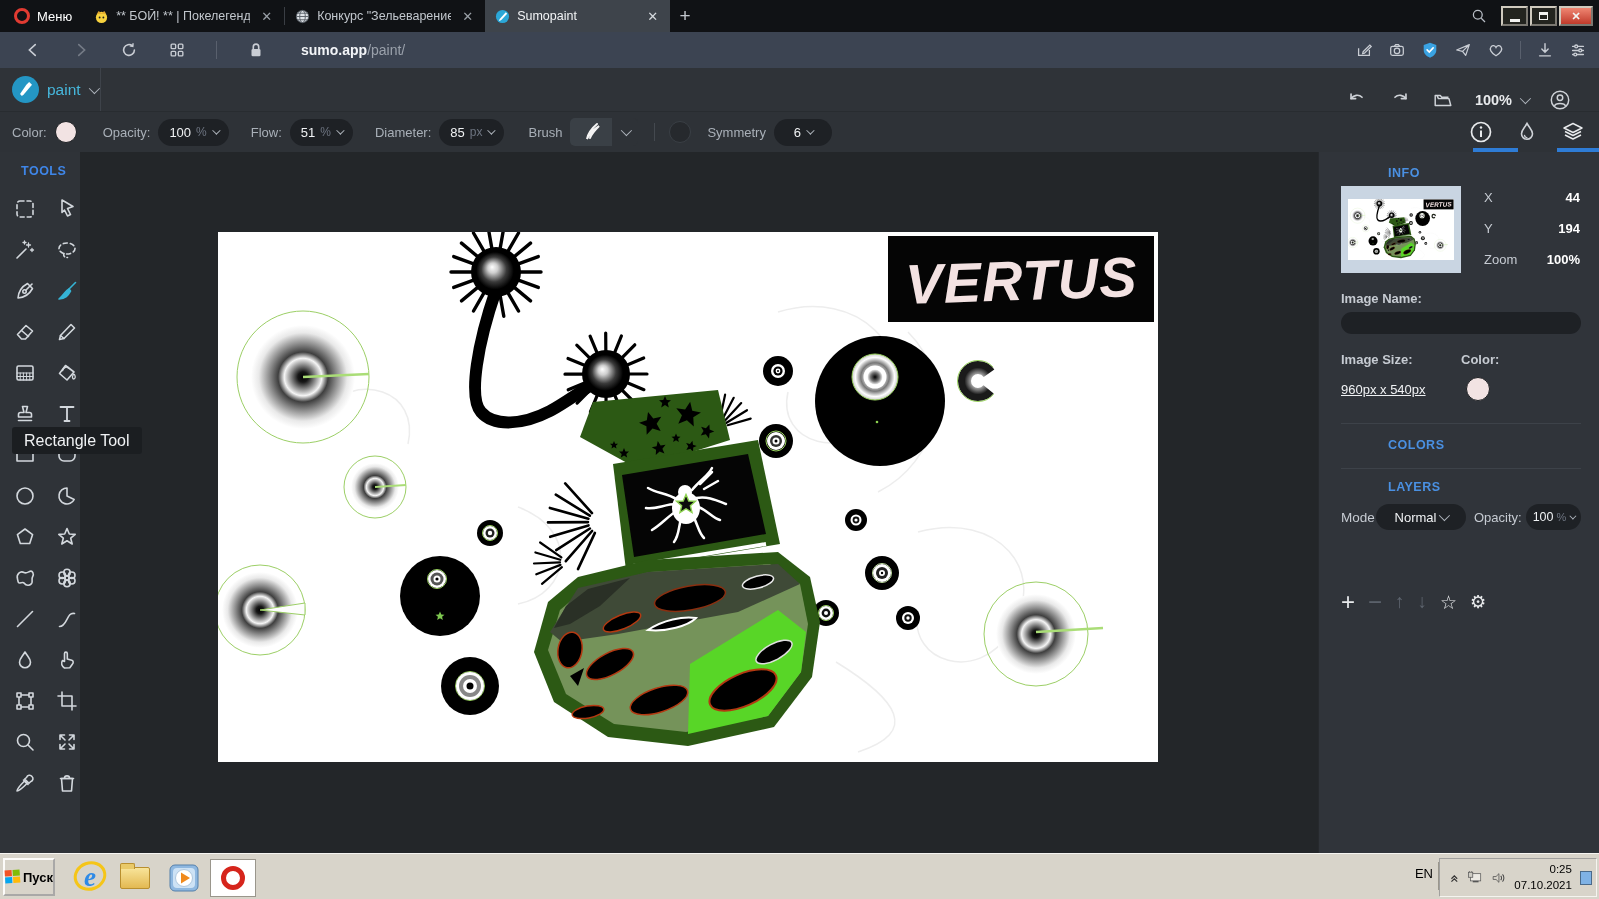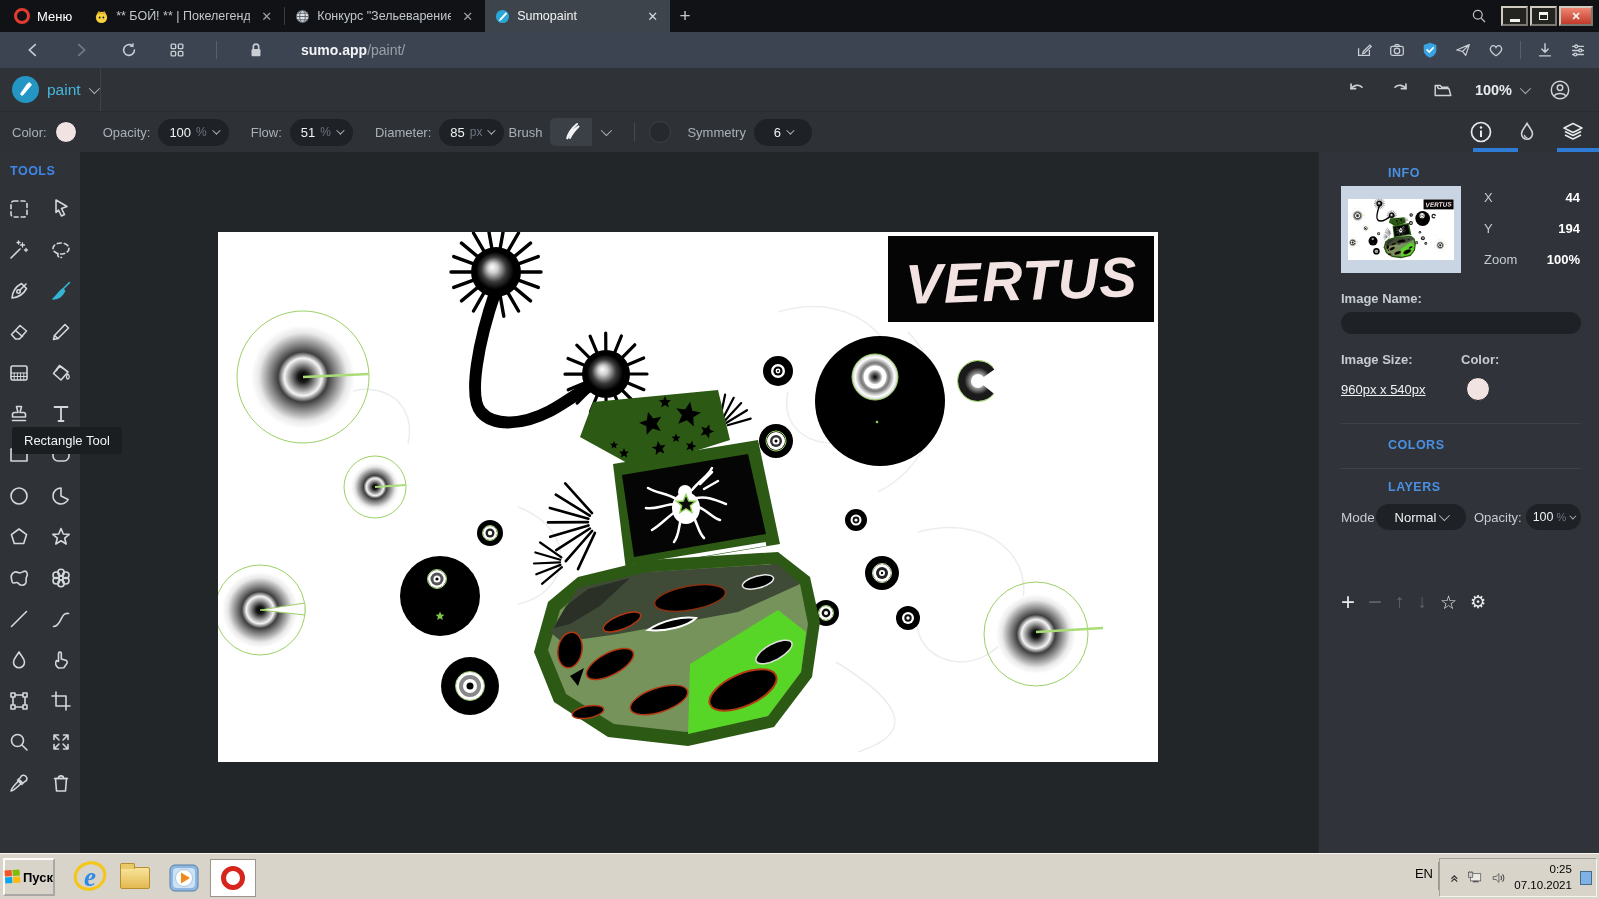--- a/index.html
+++ b/index.html
@@ -31,21 +31,21 @@
   .addrbar { position:absolute; left:0; top:32px; width:1599px; height:36px; background:#3c4452; display:flex; align-items:center; color:#c3c8d0; }
   .addrbar svg { width:18px; height:18px; flex:none; }
   .a-left { display:flex; align-items:center; gap:30px; padding-left:24px; }
   .vsep { width:1px; height:18px; background:#59606d; }
   .url { font-size:14px; margin-left:6px; }
   .url b { color:#f2f4f7; font-weight:bold; }
   .url span { color:#9aa1ab; }
   .a-right { margin-left:auto; display:flex; align-items:center; gap:15px; padding-right:12px; }
 
   
-  .appheader { position:absolute; left:0; top:68px; width:1599px; height:44px; background:#2f3338; display:flex; align-items:center; border-bottom:1px solid #282c30; }
+  .appheader { position:absolute; left:0; top:68px; width:1599px; height:44px; background:#2f3338; display:flex; align-items:flex-end; border-bottom:1px solid #282c30; }
   .logoblk { display:flex; align-items:center; gap:8px; width:101px; padding-left:12px; height:100%; border-right:1px solid #3e434a; }
   .sumologo { width:27px; height:27px; border-radius:50%; background:#2496c4; position:relative; }
   .sumologo:after { content:""; position:absolute; left:7px; top:6px; width:13px; height:14px; background:#fff; clip-path:polygon(78% 0,100% 20%,38% 88%,22% 100%,8% 86%,55% 22%); }
   .paint-label { color:#46b7dc; font-size:15.5px; }
   .chev { width:8px; height:8px; border-right:1.6px solid #aeb4bc; border-bottom:1.6px solid #aeb4bc; transform:rotate(45deg) translateY(-2px); display:inline-block; }
   .menus { display:flex; gap:31px; padding-left:23px; font-size:15px; color:#e8eaec; }
   .menus span { cursor:default; }
   .hdr-right { margin-left:auto; display:flex; align-items:center; gap:21px; padding-right:28px; color:#cfd3d8; }
   .hdr-right svg { width:22px; height:22px; }
   .zoomctl { display:flex; align-items:center; gap:8px; font-size:14.5px; font-weight:bold; color:#e8eaec; }
@@ -59,27 +59,27 @@
   .pill .unit { color:#6d7480; font-size:12px; }
   .pill .chev { width:6px; height:6px; }
   .brushbox { display:flex; height:28px; border-radius:5px; overflow:hidden; }
   .brushprev { width:42px; background:#3a4046; display:flex; align-items:center; justify-content:center; }
   .brushchev { width:26px; background:#2e3237; display:flex; align-items:center; justify-content:center; }
   .ob-right { position:absolute; right:0; top:0; height:40px; display:flex; align-items:center; gap:22px; padding-right:14px; }
   .ob-right svg { width:24px; height:24px; }
   .blue-ul { position:absolute; bottom:0; height:4px; background:#2e7cd6; }
 
   
-  .toolbar { position:absolute; left:0; top:152px; width:80px; height:701px; background:#2f3338; }
+  .toolbar { position:absolute; left:0; top:152px; width:80px; height:701px; background:#2f3338;padding-left:11px; }
   .tools-hd { color:#3f86e8; font-weight:bold; font-size:12.5px; letter-spacing:.5px; padding:12px 0 0 10px; }
   .tgrid { display:grid; grid-template-columns:42px 42px; grid-auto-rows:41px; padding-top:10px; justify-content:center; }
   .tcell { display:flex; align-items:center; justify-content:center; }
   .tcell svg { width:24px; height:24px; stroke:#d3d8dd; fill:none; stroke-width:1.6; stroke-linecap:round; stroke-linejoin:round; }
   .tcell.active svg { stroke:#35b4d6; }
-  .tooltip { position:absolute; left:12px; top:427px; height:27px; background:#1b1e21; color:#f0f2f4; font-size:13px; display:flex; align-items:center; padding:0 12px; border-radius:3px; z-index:30; white-space:nowrap; }
+  .tooltip { position:absolute; left:12px; top:427px; height:27px; background:#1b1e21; color:#f0f2f4; font-size:16px; display:flex; align-items:center; padding:0 12px; border-radius:3px; z-index:30; white-space:nowrap; }
 
   
   .workspace { position:absolute; left:80px; top:152px; width:1238px; height:701px; background:#232629; }
   .canvas { position:absolute; left:138px; top:80px; width:940px; height:530px; background:#fff; }
   .canvas svg { display:block; }
 
   
   .rpanel { position:absolute; left:1318px; top:152px; width:281px; height:701px; background:#30343a; border-left:1px solid #26292d; font-size:13px; color:#aeb4bc; }
   .p-hd { color:#4a90e2; font-weight:bold; font-size:12.5px; letter-spacing:.5px;padding-left:47px; }
   .thumbbox { position:absolute; left:22px; top:34px; width:120px; height:87px; background:#c9d5e2; display:flex; align-items:center; justify-content:center; }
@@ -285,21 +285,21 @@
         <span class="val">51</span>
         <span class="unit">%</span>
         <span class="chev"></span>
       </div>
     <span class="ob-label" style="margin-left:22px">Diameter:</span>
     <div class="pill">
         <span class="val">85</span>
         <span class="unit">px</span>
         <span class="chev"></span>
       </div>
-    <span class="ob-label" style="margin-left:4px">Brush</span>
+    <span class="ob-label" style="margin-left:24px">Brush</span>
     <div class="brushbox">
       <span class="brushprev">
           <svg width="26" height="20" viewBox="0 0 26 20">
             <path d="M19 2 C13 7 10 12 9 17 C12 11 16 7 21 4 C16 9 13 13 12 16" stroke="#f3f3f3" stroke-width="2" fill="none" stroke-linecap="round"></path>
           </svg>
         </span>
       <span class="brushchev">
           <span class="chev"></span>
         </span>
     </div>

